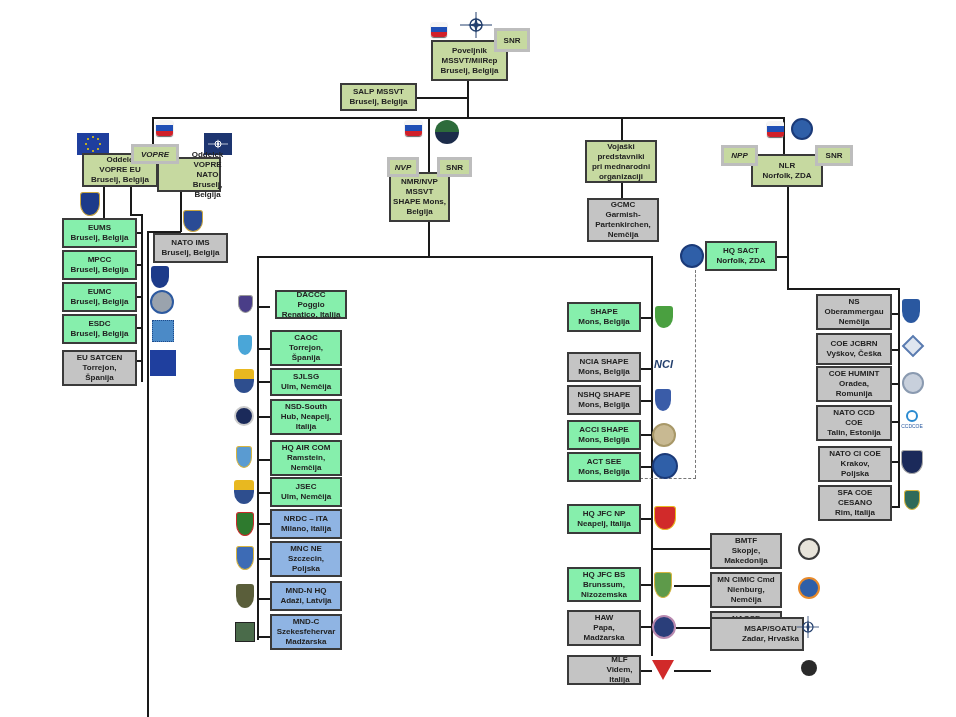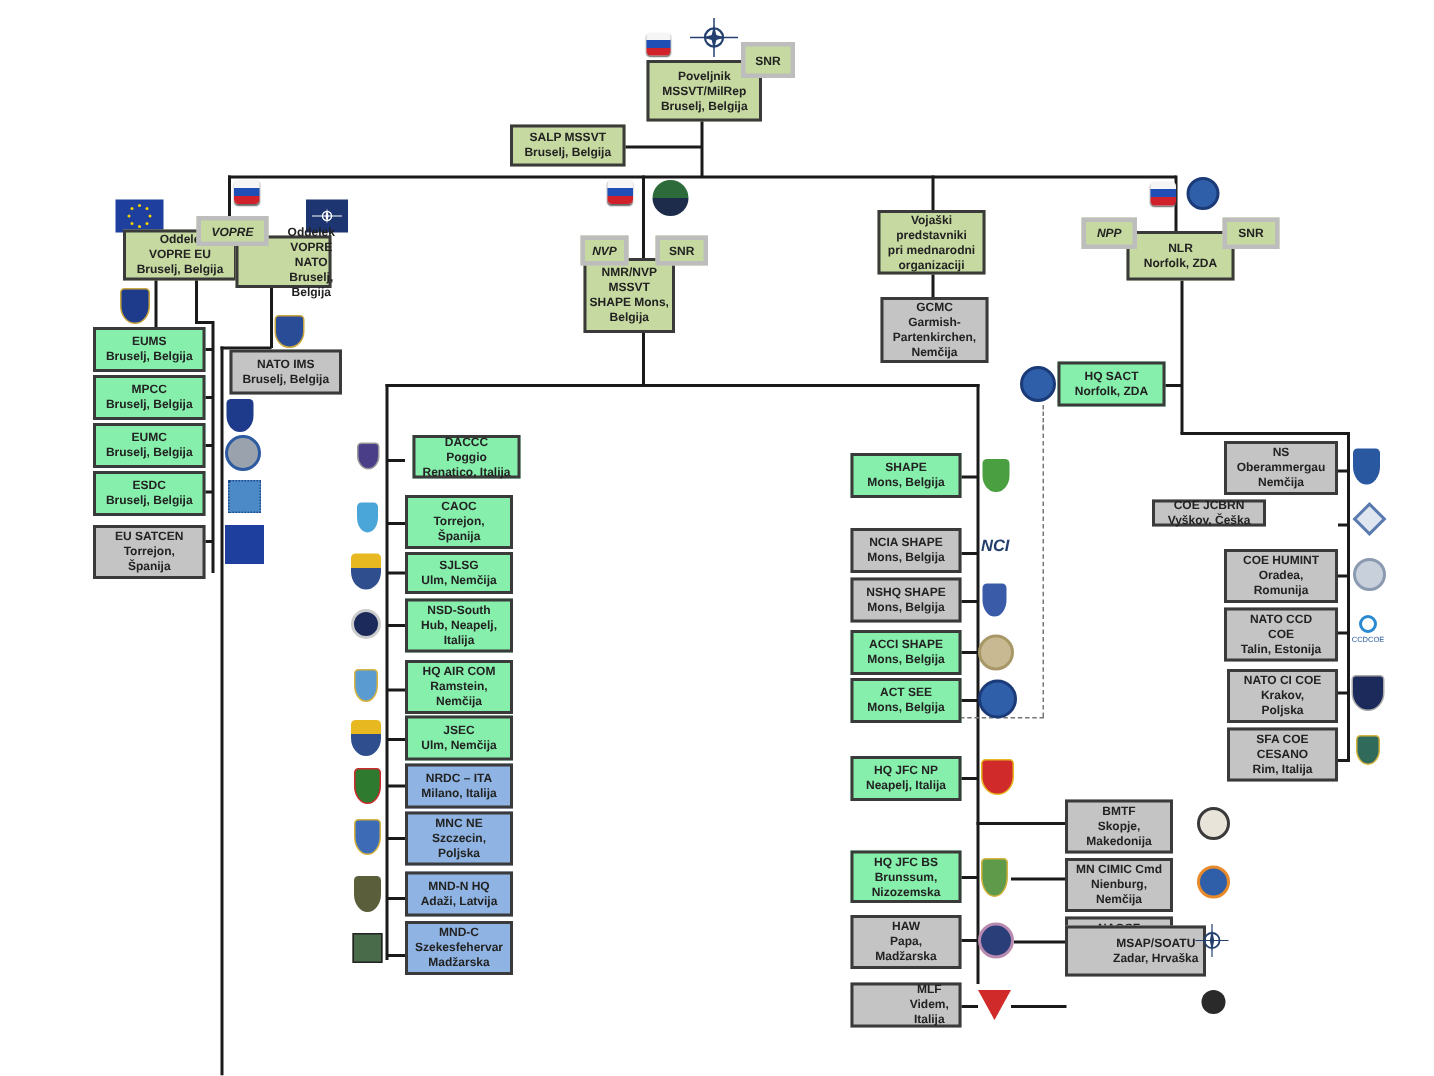--- a/index.html
+++ b/index.html
@@ -282,21 +282,21 @@
 <div class="tag it" style="left:721px;top:145px;width:37px;height:21px;">NPP</div>
 <div class="tag" style="left:815px;top:145px;width:38px;height:21px;">SNR</div>
 
 <div class="icon round" style="left:680px;top:244px;width:24px;height:24px;background:#2f5fa8;border:2px solid #1b3a78;"></div>
 <div class="box orange" style="left:705px;top:241px;width:72px;height:30px;">HQ SACT
 Norfolk, ZDA</div>
 
 <div class="box gray" style="left:816px;top:294px;width:76px;height:36px;">NS
 Oberammergau
 Nemčija</div>
-<div class="box gray" style="left:768px;top:333px;width:76px;height:18px;">COE JCBRN
+<div class="box gray" style="left:816px;top:333px;width:76px;height:32px;">COE JCBRN
 Vyškov, Češka</div>
 <div class="box gray" style="left:816px;top:366px;width:76px;height:36px;">COE HUMINT
 Oradea,
 Romunija</div>
 <div class="box gray" style="left:816px;top:405px;width:76px;height:36px;">NATO CCD
 COE
 Talin, Estonija</div>
 <div class="box gray" style="left:818px;top:446px;width:74px;height:36px;">NATO CI COE
 Krakov,
 Poljska</div>

